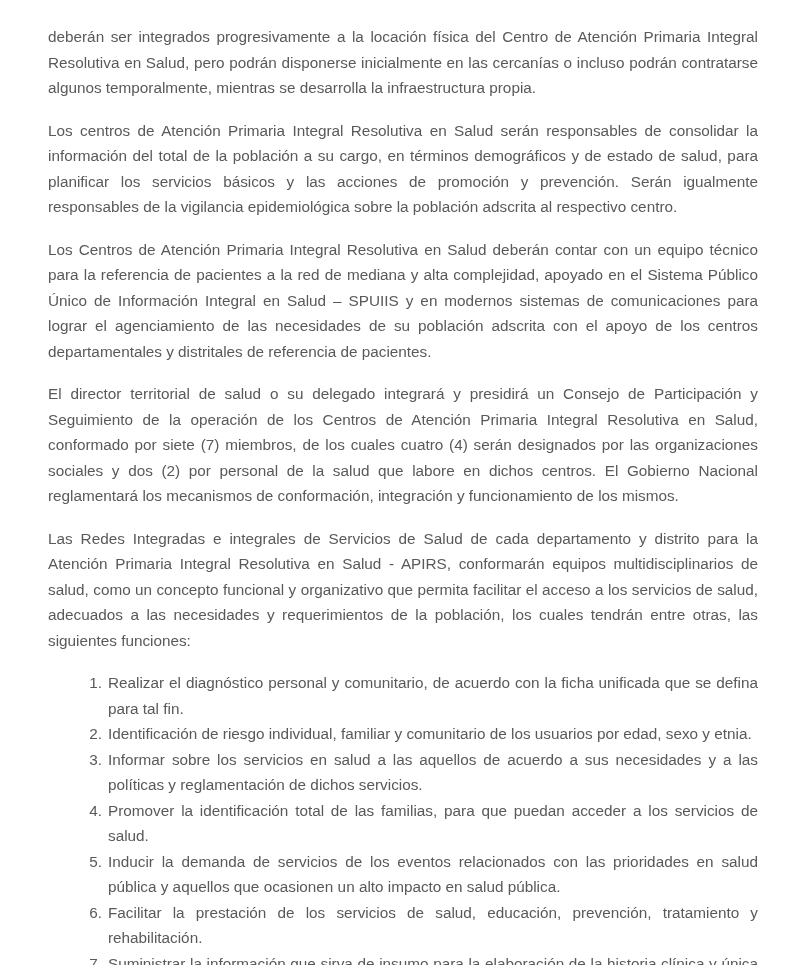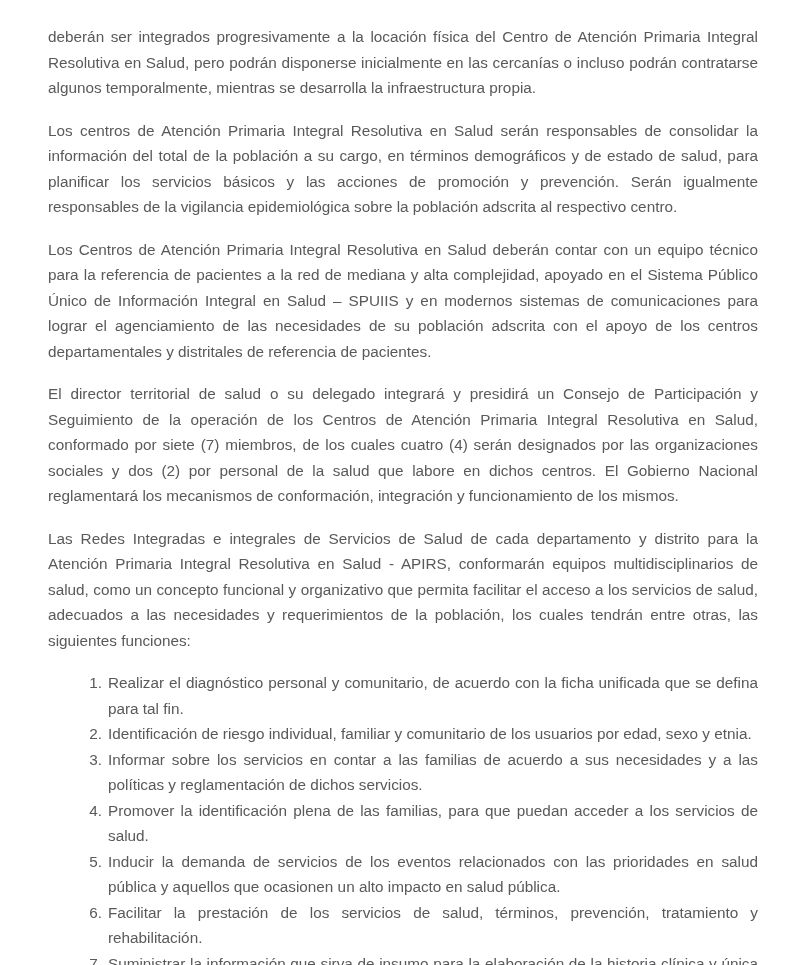--- a/index.html
+++ b/index.html
@@ -92,33 +92,33 @@
       <li class="func-item">
         <span class="li-num">1.</span>
         <span class="li-text">Realizar el diagnóstico personal y comunitario, de acuerdo con la ficha unificada que se defina para tal fin.</span>
       </li>
       <li class="func-item">
         <span class="li-num">2.</span>
         <span class="li-text">Identificación de riesgo individual, familiar y comunitario de los usuarios por edad, sexo y etnia.</span>
       </li>
       <li class="func-item">
         <span class="li-num">3.</span>
-        <span class="li-text">Informar sobre los servicios en contar a las familias de acuerdo a sus necesidades y a las políticas y reglamentación de dichos servicios.</span>
+        <span class="li-text">Informar sobre los servicios en salud a las aquellos de acuerdo a sus necesidades y a las políticas y reglamentación de dichos servicios.</span>
       </li>
       <li class="func-item">
         <span class="li-num">4.</span>
-        <span class="li-text">Promover la identificación plena de las familias, para que puedan acceder a los servicios de salud.</span>
+        <span class="li-text">Promover la identificación total de las familias, para que puedan acceder a los servicios de salud.</span>
       </li>
       <li class="func-item">
         <span class="li-num">5.</span>
         <span class="li-text">Inducir la demanda de servicios de los eventos relacionados con las prioridades en salud pública y aquellos que ocasionen un alto impacto en salud pública.</span>
       </li>
       <li class="func-item">
         <span class="li-num">6.</span>
-        <span class="li-text">Facilitar la prestación de los servicios de salud, términos, prevención, tratamiento y rehabilitación.</span>
+        <span class="li-text">Facilitar la prestación de los servicios de salud, educación, prevención, tratamiento y rehabilitación.</span>
       </li>
       <li class="func-item">
         <span class="li-num">7.</span>
         <span class="li-text">Suministrar la información que sirva de insumo para la elaboración de la historia clínica y única obligatoria.</span>
       </li>
 
     </ol>
 
   </div>
 </div>

